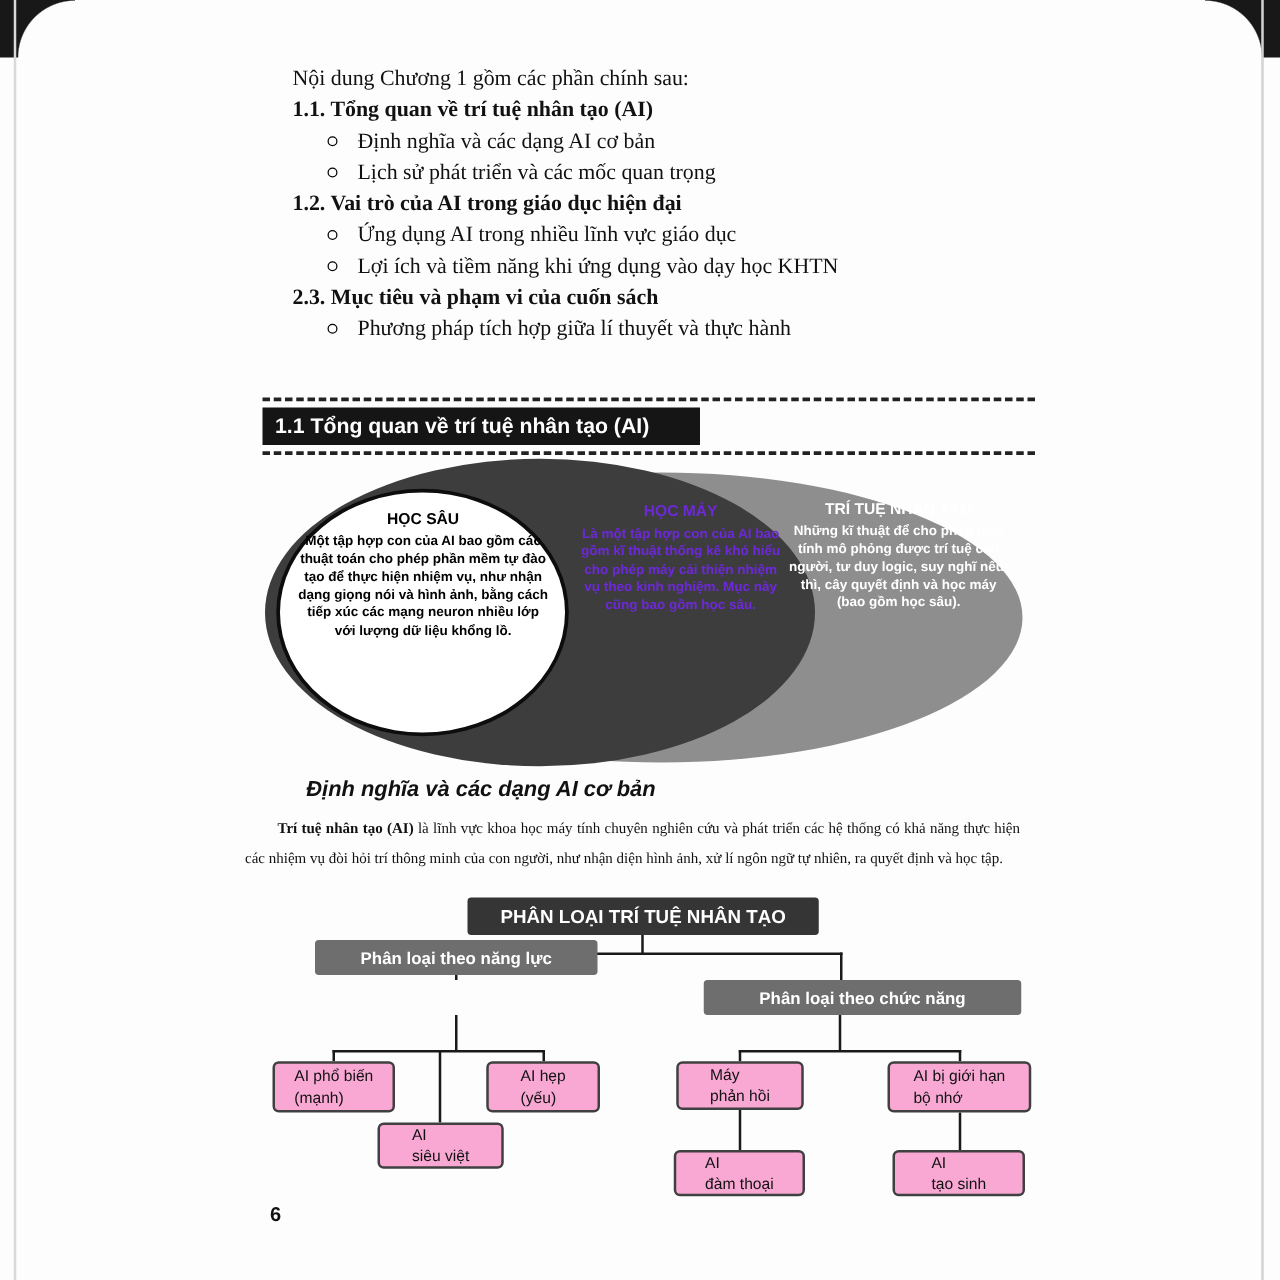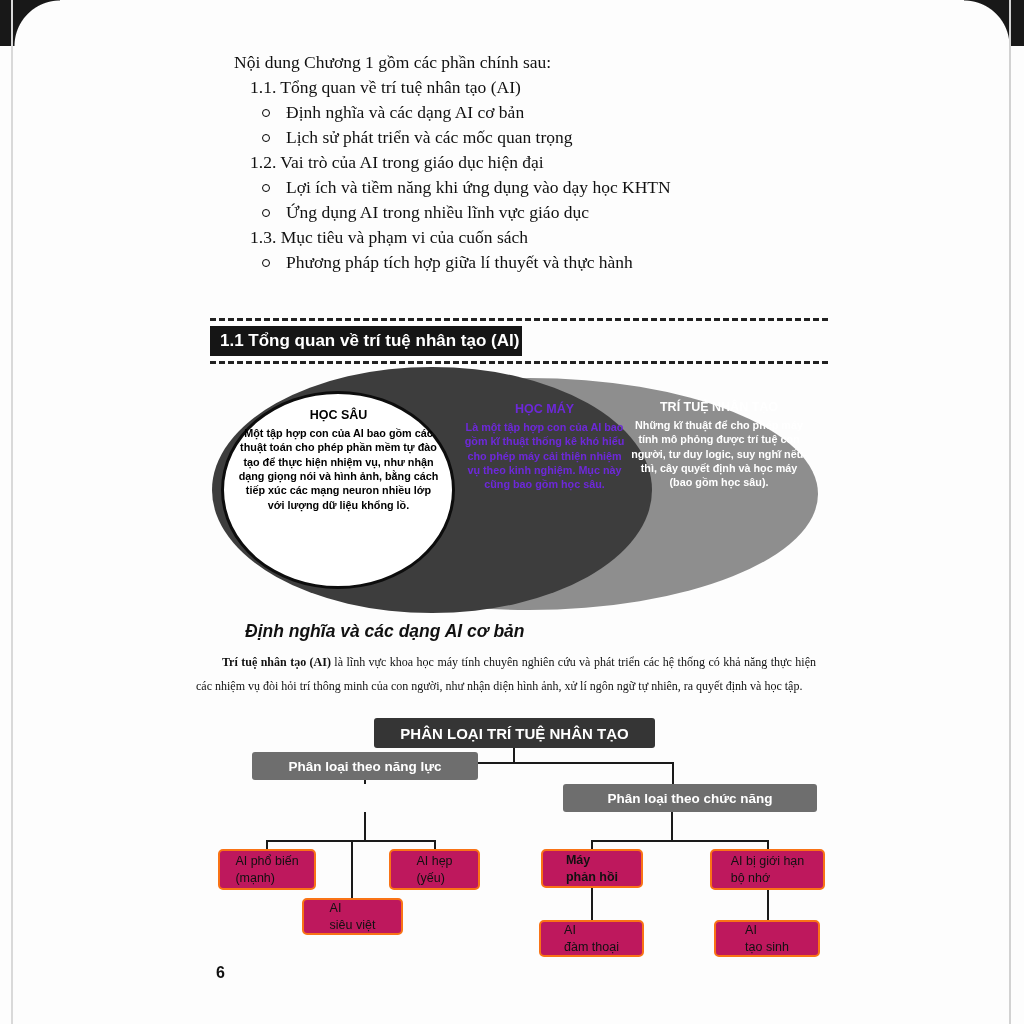--- a/index.html
+++ b/index.html
@@ -11,28 +11,28 @@
   .edge-left  { position:absolute; left:11px; top:0; width:2px; height:1024px; background:#d9d9d9; }
   .edge-right { position:absolute; left:1009px; top:0; width:2px; height:1024px; background:#d2d2d2; }
   .corner-tl { position:absolute; top:0; left:0; width:60px; height:46px;
                background:radial-gradient(circle 47px at 100% 100%, rgba(0,0,0,0) 45px, #181818 46px); }
   .corner-tr { position:absolute; top:0; right:0; width:60px; height:46px;
                background:radial-gradient(circle 47px at 0% 100%, rgba(0,0,0,0) 45px, #181818 46px); }
 
   
   .toc { position:absolute; left:234px; top:50px; width:606px; font-size:17.5px; }
   .toc-line { height:25px; line-height:25px; white-space:nowrap; }
-  .toc-title { font-weight:normal;margin-left:16px; }
+  .toc-title { font-weight:bold; }
   .toc-row { display:flex; align-items:center; padding-left:28px; height:25px; }
   .odot { width:8px; height:8px; border:1.5px solid #000; border-radius:50%; margin-right:16px; flex:none; }
 
   
   .sec-header { position:absolute; left:210px; top:318px; width:618px; }
   .dash { height:0; border-top:3px dashed #222; }
-  .sec-bar { margin:5px 0; width:312px; height:30px; background:#151515; color:#fff;
+  .sec-bar { margin:5px 0; width:350px; height:30px; background:#151515; color:#fff;
              font-family:"Liberation Sans", sans-serif; font-weight:bold; font-size:17px;
              line-height:30px; padding-left:10px; }
 
   
   .ellipse { position:absolute; border-radius:50%; }
   .v-outer { left:240px; top:378px; width:578px; height:232px; background:#8e8e8e; }
   .v-mid   { left:212px; top:367px; width:440px; height:246px; background:#3d3d3d; }
   .v-inner { left:221px; top:391px; width:234px; height:198px; background:#fff; border:3px solid #0d0d0d; }
   .v-text  { position:absolute; font-family:"Liberation Sans", sans-serif; font-weight:bold; text-align:center; }
   .v-title { font-size:12.5px; margin-bottom:4px; }
@@ -45,21 +45,21 @@
   .subsec { position:absolute; left:245px; top:621px; font-family:"Liberation Sans", sans-serif;
             font-style:italic; font-weight:bold; font-size:17.5px; }
   .para { position:absolute; left:196px; top:650px; width:620px; font-size:12px; line-height:24px;
           text-align:justify; text-indent:26px; }
 
   
   .oc-box { position:absolute; font-family:"Liberation Sans", sans-serif; text-align:left;
             display:flex; align-items:center; justify-content:center; }
   .oc-root { background:#353535; color:#fff; font-weight:bold; font-size:15px; border-radius:3px; }
   .oc-gray { background:#6e6e6e; color:#fff; font-weight:bold; font-size:13.5px; border-radius:3px; }
-  .oc-leaf { background:#be185d; border:2px solid #f97316; border-radius:5px; font-size:12.5px;
+  .oc-leaf { background:#f9a8d4; border:2px solid #404040; border-radius:5px; font-size:12.5px;
              line-height:1.3; white-space:pre-line; }
   .oc-line { position:absolute; background:#1a1a1a; }
 
   .folio { position:absolute; left:216px; top:964px; font-family:"Liberation Sans", sans-serif;
            font-weight:bold; font-size:16px; }
 </style>
 </head>
 <body>
 
 <div class="canvas">
@@ -78,28 +78,28 @@
       <span>Định nghĩa và các dạng AI cơ bản</span>
     </div>
     <div class="toc-row">
       <span class="odot"></span>
       <span>Lịch sử phát triển và các mốc quan trọng</span>
     </div>
 
     <div class="toc-line toc-title">1.2. Vai trò của AI trong giáo dục hiện đại</div>
     <div class="toc-row">
       <span class="odot"></span>
-      <span>Lợi ích và tiềm năng khi ứng dụng vào dạy học KHTN</span>
+      <span>Ứng dụng AI trong nhiều lĩnh vực giáo dục</span>
     </div>
     <div class="toc-row">
       <span class="odot"></span>
-      <span>Ứng dụng AI trong nhiều lĩnh vực giáo dục</span>
+      <span>Lợi ích và tiềm năng khi ứng dụng vào dạy học KHTN</span>
     </div>
 
-    <div class="toc-line toc-title">1.3. Mục tiêu và phạm vi của cuốn sách</div>
+    <div class="toc-line toc-title">2.3. Mục tiêu và phạm vi của cuốn sách</div>
     <div class="toc-row">
       <span class="odot"></span>
       <span>Phương pháp tích hợp giữa lí thuyết và thực hành</span>
     </div>
   </div>
 
   <div class="sec-header">
     <div class="dash"></div>
     <div class="sec-bar">1.1 Tổng quan về trí tuệ nhân tạo (AI)</div>
     <div class="dash"></div>
@@ -149,21 +149,21 @@
     <div class="oc-box oc-gray" style="left:252px; top:752px; width:226px; height:28px;">Phân loại theo năng lực</div>
     <div class="oc-box oc-gray" style="left:563px; top:784px; width:254px; height:28px;">Phân loại theo chức năng</div>
 
     <div class="oc-box oc-leaf" style="left:218px; top:849px; width:98px; height:41px;">AI phổ biến
 (mạnh)</div>
     <div class="oc-box oc-leaf" style="left:389px; top:849px; width:91px; height:41px;">AI hẹp
 (yếu)</div>
     <div class="oc-box oc-leaf" style="left:302px; top:898px; width:101px; height:37px;">AI
 siêu việt</div>
 
-    <div class="oc-box oc-leaf" style="left:541px; top:849px; width:102px; height:39px;font-weight:bold;">Máy
+    <div class="oc-box oc-leaf" style="left:541px; top:849px; width:102px; height:39px;">Máy
 phản hồi</div>
     <div class="oc-box oc-leaf" style="left:710px; top:849px; width:115px; height:41px;">AI bị giới hạn
 bộ nhớ</div>
     <div class="oc-box oc-leaf" style="left:539px; top:920px; width:105px; height:37px;">AI
 đàm thoại</div>
     <div class="oc-box oc-leaf" style="left:714px; top:920px; width:106px; height:37px;">AI
 tạo sinh</div>
   </div>
 
   <div class="folio">6</div>

